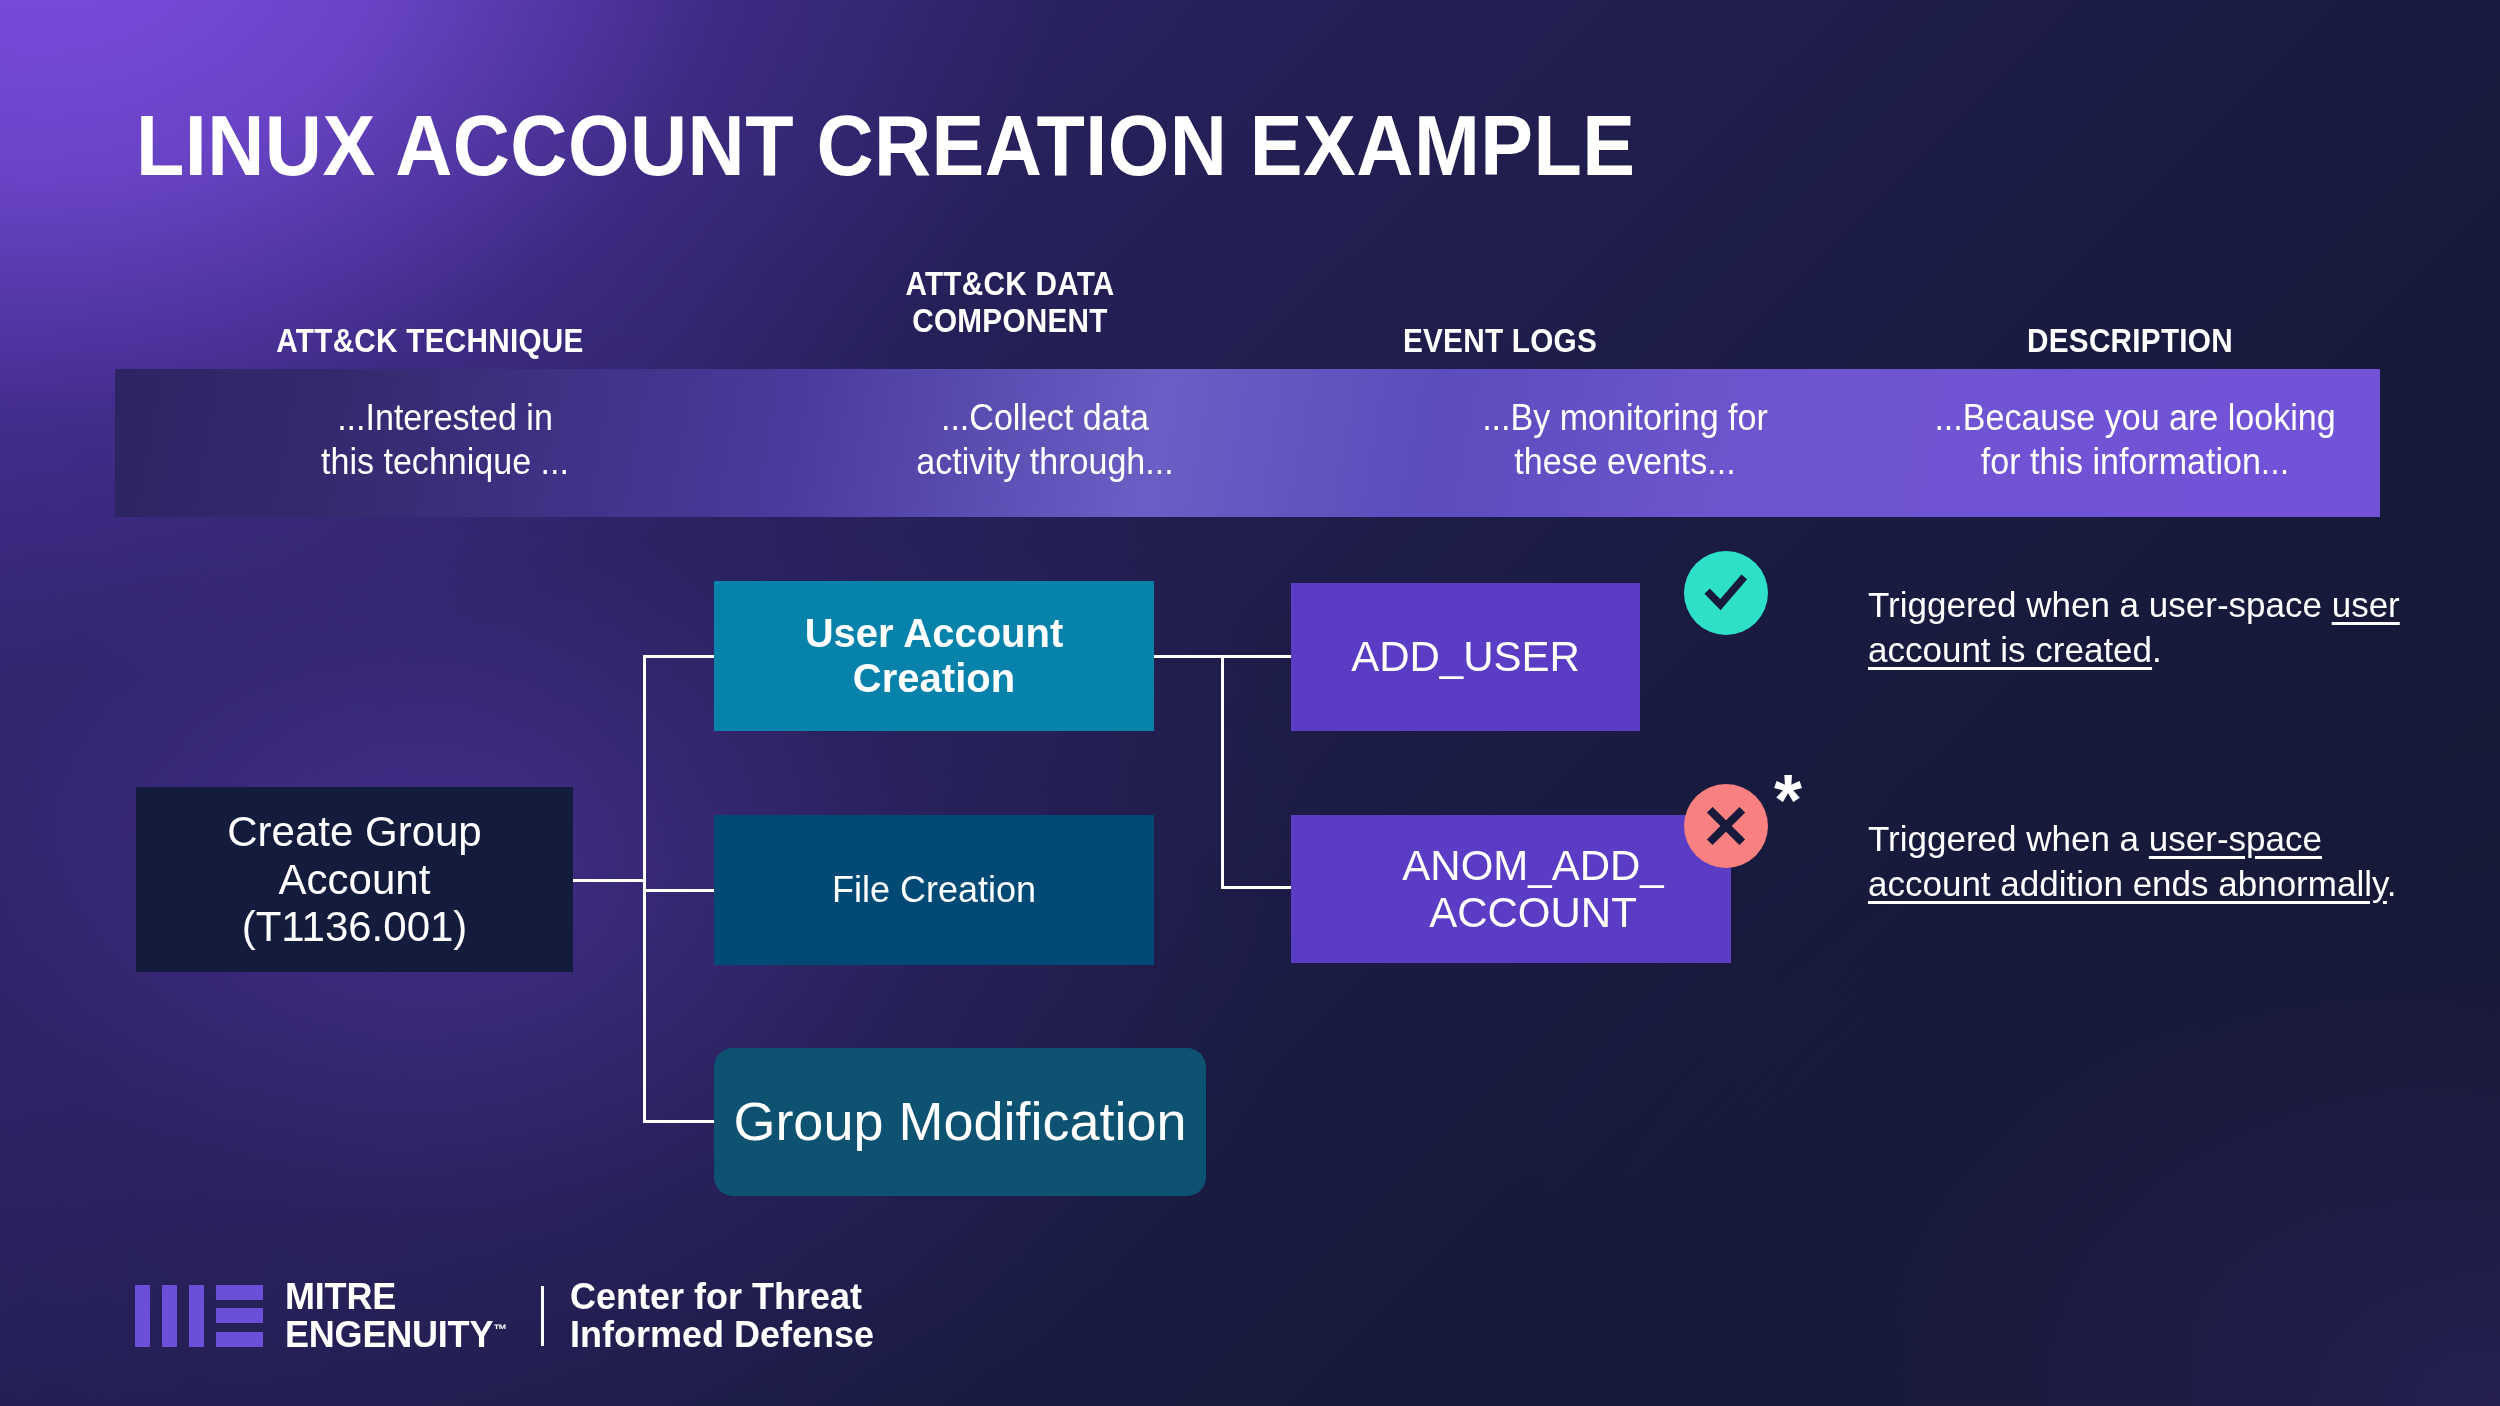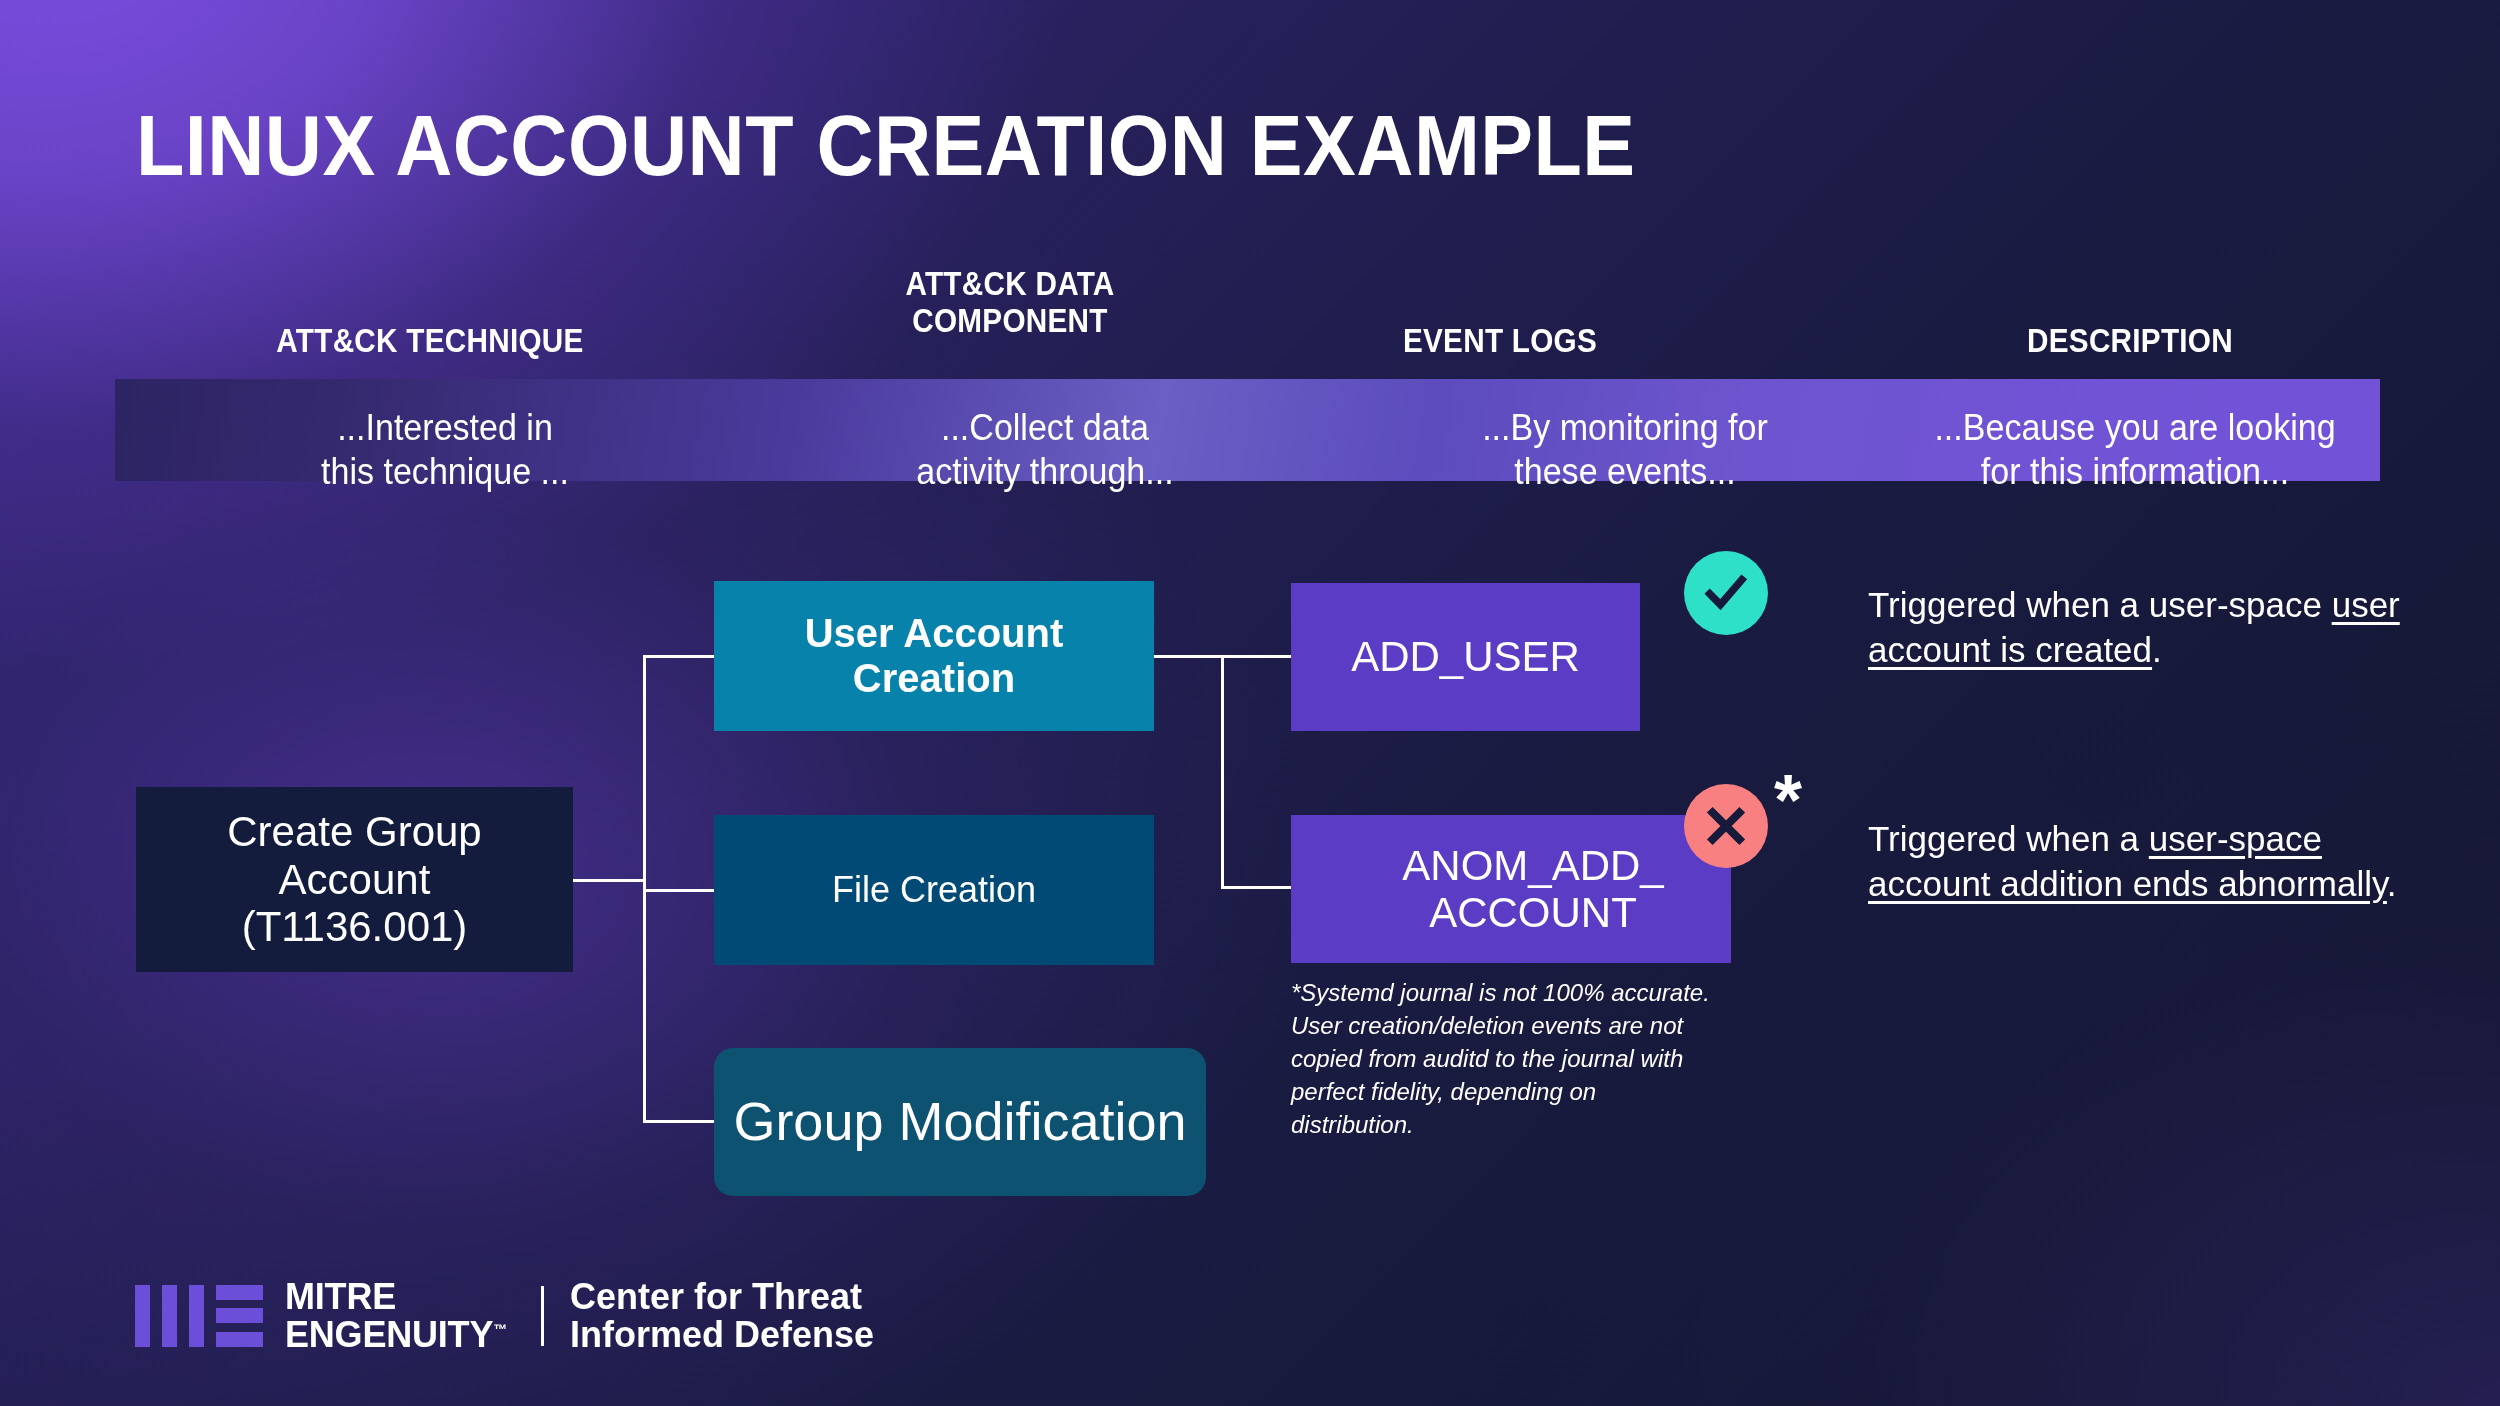--- a/index.html
+++ b/index.html
@@ -49,22 +49,22 @@
     letter-spacing:0.3px;
     transform:scaleX(0.9);
   }
   #head-technique { left:110px;  top:322px; width:640px; }
   #head-component { left:690px;  top:265px; width:640px; }
   #head-eventlogs { left:1140px; top:322px; width:720px; }
   #head-description{left:1790px; top:322px; width:680px; }
 
   
   #banner {
-    position:absolute; left:115px; top:379px;
-    width:2265px; height:102px;
+    position:absolute; left:115px; top:369px;
+    width:2265px; height:148px;
     background:linear-gradient(100deg,
       #2c2463 0%,
       #35296e 10%,
       #4a3a9c 30%,
       #6a5fc4 46%,
       #5c4cbd 58%,
       #6e55cf 72%,
       #7153d6 88%,
       #7253d8 100%);
   }
@@ -266,21 +266,20 @@
       <path d="M4.2 12.4 L9.3 17.6 L19.6 5.6" fill="none" stroke="#171a3a" stroke-width="3.6" stroke-linecap="square" stroke-linejoin="miter"></path>
     </svg>
   </div>
   <div class="badge" id="badge-x">
     <svg width="46" height="46" viewBox="0 0 24 24" aria-hidden="true">
       <path d="M5 5 L19 19 M19 5 L5 19" fill="none" stroke="#171a3a" stroke-width="4.2" stroke-linecap="square"></path>
     </svg>
   </div>
   <div id="asterisk">*</div>
 
-  <div id="footnote">*Systemd journal is not 100% accurate. User creation/deletion events are not copied from auditd to the journal with perfect fidelity, depending on distribution.</div>
 
   <div class="desc" id="desc-0">
     <span>Triggered when a user-space </span><span class="u">user account is created</span><span>.</span>
   </div>
   <div class="desc" id="desc-1">
     <span>Triggered when a </span><span class="u">user-space account addition ends abnormally</span><span>.</span>
   </div>
 
   <div id="logo">
     <div id="logo-mark">

